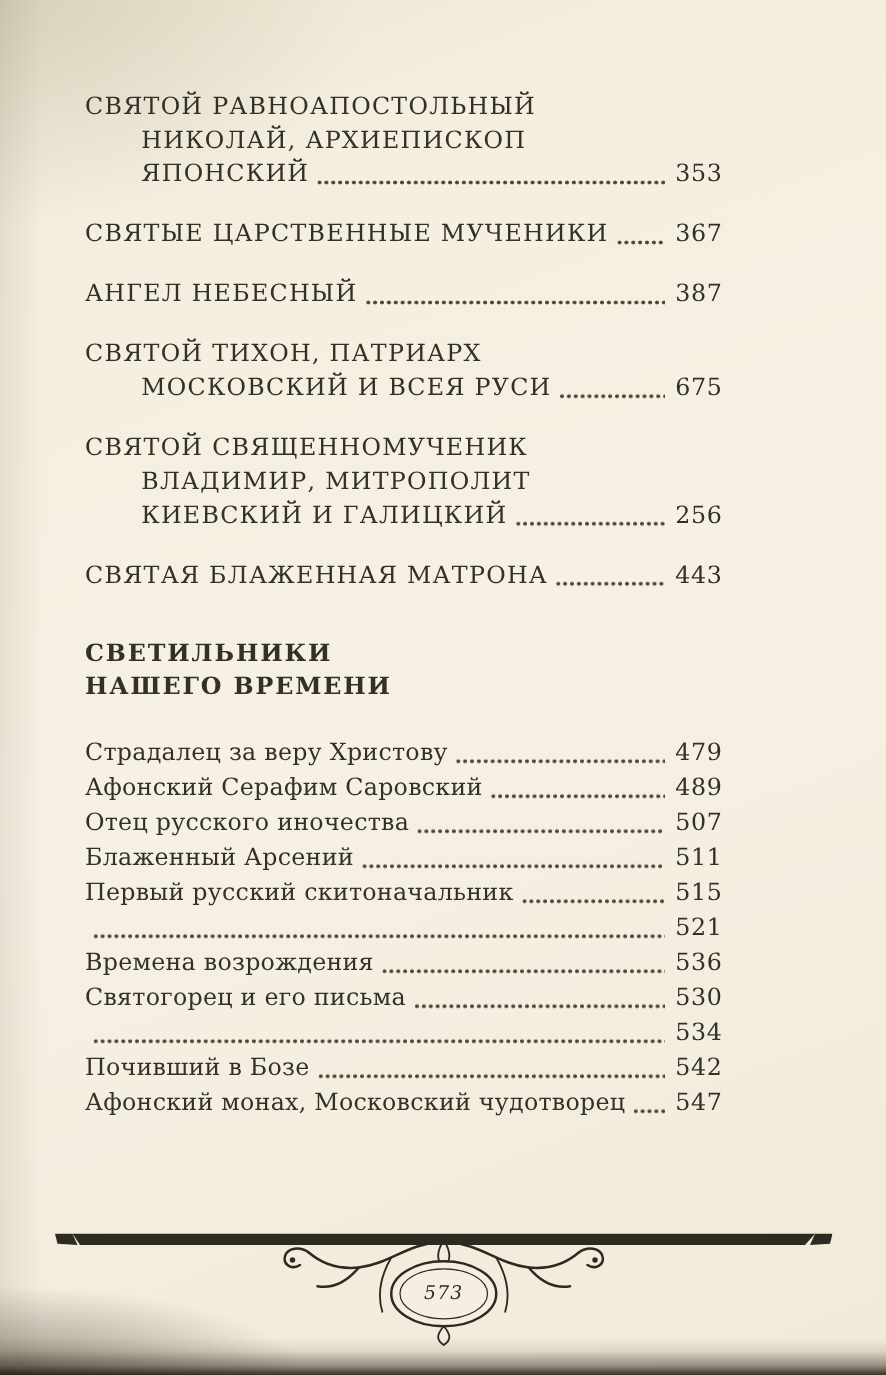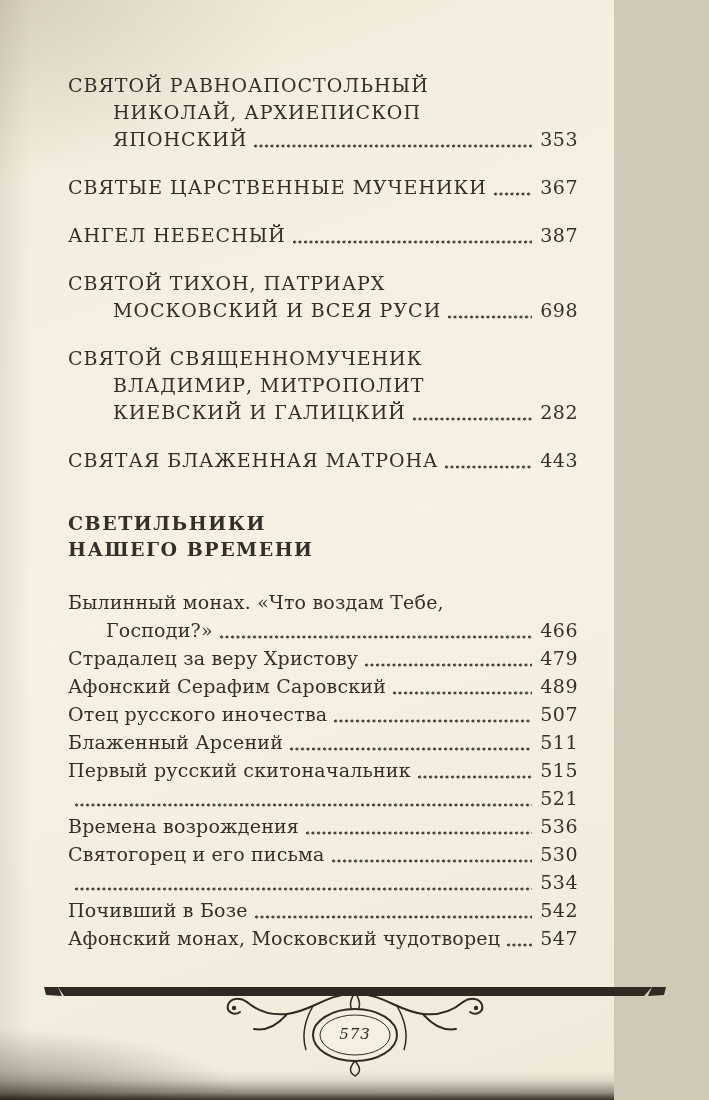--- a/index.html
+++ b/index.html
@@ -3,21 +3,21 @@
 <meta charset="utf-8">
 <style>
   * { box-sizing: border-box; }
   html, body { margin: 0; padding: 0; }
   body {
     width: 709px; height: 1100px; overflow: hidden;
     background: #cfc9b8;
     font-family: "DejaVu Serif", "Liberation Serif", serif;
   }
   .paper {
-    position: relative; width: 614px; height: 1100px;
+    position: relative; width: 709px; height: 1100px;
     background: linear-gradient(160deg, #ebe4d0 0%, #f3eedd 14%, #f6f1e3 50%, #f0ead9 100%);
     color: #33302a;
   }
   .shade-tl {
     position: absolute; inset: 0; pointer-events: none;
     background: radial-gradient(ellipse 420px 260px at 0% 0%, rgba(110,100,80,0.16), transparent 70%);
   }
   .shade-left {
     position: absolute; inset: 0; pointer-events: none;
     background: linear-gradient(to right, rgba(90,80,60,0.10), transparent 5%);
@@ -102,57 +102,49 @@
           <span class="leader"></span>
           <span class="pg">387</span>
         </div>
       </div>
 
       <div class="entry">
         <div class="t">СВЯТОЙ ТИХОН, ПАТРИАРХ</div>
         <div class="row">
           <span class="t cont">МОСКОВСКИЙ И ВСЕЯ РУСИ</span>
           <span class="leader"></span>
-          <span class="pg">698</span>
+          <span class="pg">675</span>
         </div>
       </div>
 
       <div class="entry">
         <div class="t">СВЯТОЙ СВЯЩЕННОМУЧЕНИК</div>
         <div class="t cont">ВЛАДИМИР, МИТРОПОЛИТ</div>
         <div class="row">
           <span class="t cont">КИЕВСКИЙ И ГАЛИЦКИЙ</span>
           <span class="leader"></span>
-          <span class="pg">282</span>
+          <span class="pg">256</span>
         </div>
       </div>
 
       <div class="entry">
         <div class="row">
           <span class="t">СВЯТАЯ БЛАЖЕННАЯ МАТРОНА</span>
           <span class="leader"></span>
           <span class="pg">443</span>
         </div>
       </div>
 
     </div>
 
     <h2 class="heading">СВЕТИЛЬНИКИ
 НАШЕГО ВРЕМЕНИ</h2>
 
     <div class="s2">
 
-      <div class="entry">
-        <div class="t">Былинный монах. «Что воздам Тебе,</div>
-        <div class="row">
-          <span class="t cont">Господи?»</span>
-          <span class="leader"></span>
-          <span class="pg">466</span>
-        </div>
-      </div>
 
       <div class="entry">
         <div class="row">
           <span class="t">Страдалец за веру Христову</span>
           <span class="leader"></span>
           <span class="pg">479</span>
         </div>
       </div>
 
       <div class="entry">

